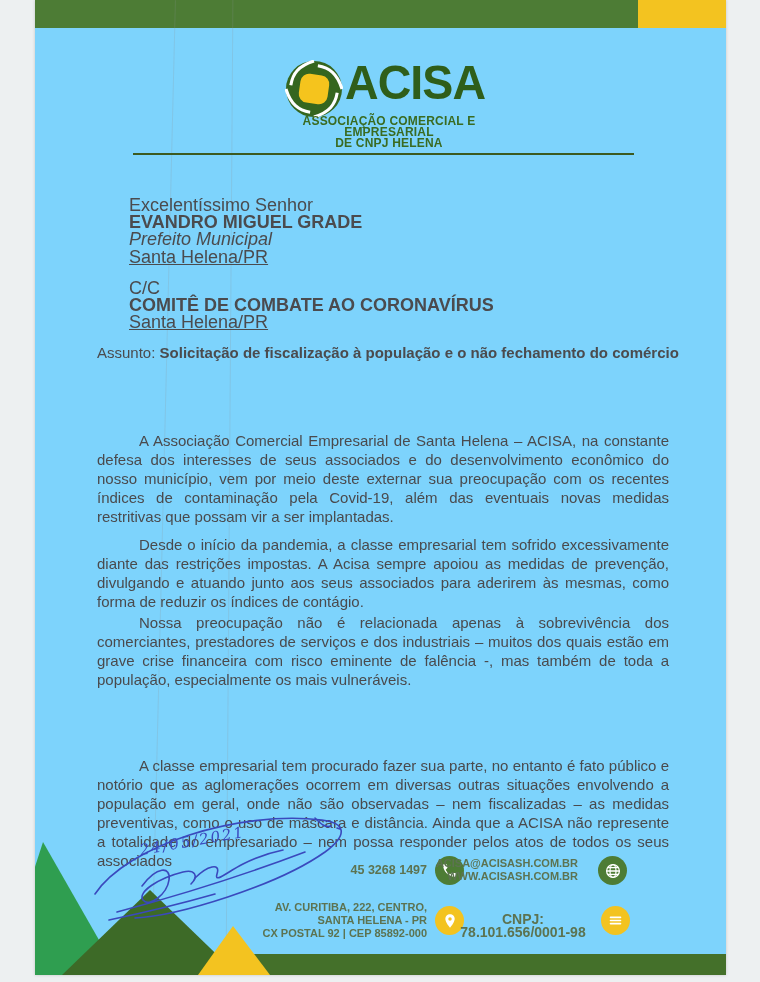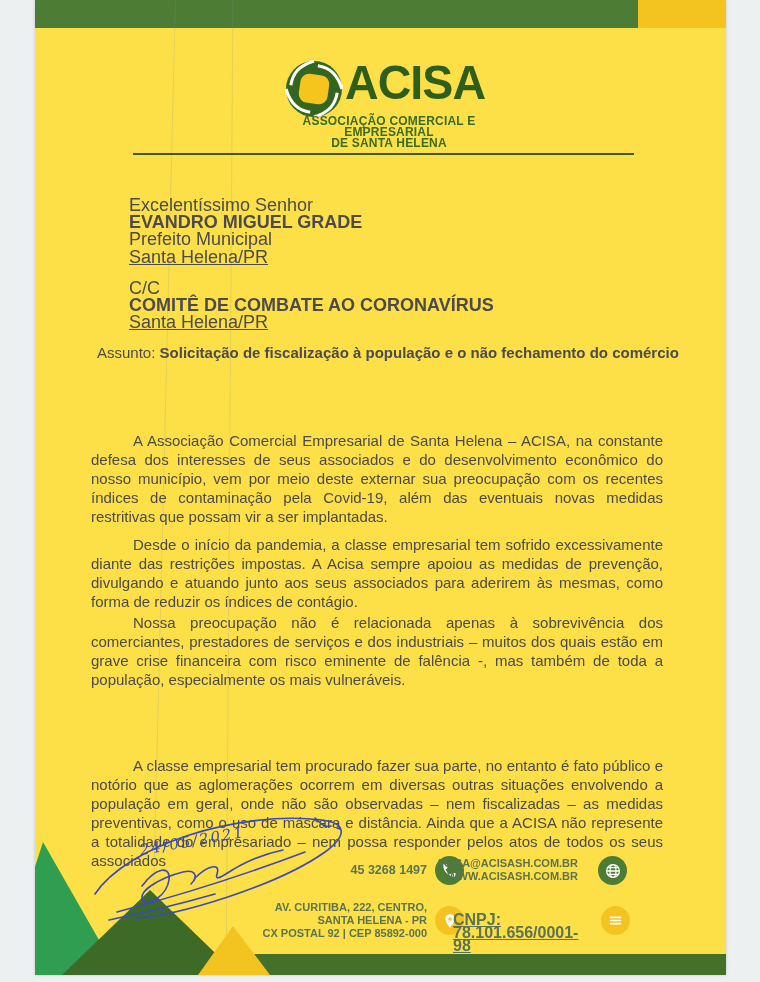--- a/index.html
+++ b/index.html
@@ -4,21 +4,21 @@
 <style>
   html,body{margin:0;padding:0;}
   body{
     width:760px;height:982px;position:relative;overflow:hidden;
     background:#edf0f1;
     font-family:"Liberation Sans", sans-serif;
     -webkit-font-smoothing:antialiased;
   }
   .paper{
     position:absolute;left:35px;top:0;width:691px;height:975px;
-    background:#fde047;
+    background:#7dd3fc;
     box-shadow:0 0 3px rgba(0,0,0,0.18);
     overflow:hidden;
   }
   
   .topbar-green{position:absolute;left:0;top:0;width:603px;height:28px;background:#4d7c35;}
   .topbar-yellow{position:absolute;left:603px;top:0;width:88px;height:28px;background:#f3c320;}
 
   
   .logo{position:absolute;left:248px;top:56px;width:220px;height:84px;}
   .logo-icon{position:absolute;left:2px;top:4px;width:58px;height:58px;}
@@ -34,45 +34,45 @@
   .head-rule{position:absolute;left:98px;top:153px;width:501px;height:2px;background:#3c5a20;}
 
   .ref-row{
     position:absolute;left:53px;top:165px;width:580px;
     display:flex;justify-content:space-between;
     font-size:15px;color:#4b4b4e;
   }
 
   .recipient{position:absolute;left:62px;top:197px;font-size:18px;color:#4b4b4e;line-height:17.2px;margin-left:32px;}
   .recipient .b{font-weight:bold;}
-  .recipient .i{}
+  .recipient .i{font-style:italic;}
   .recipient .u{text-decoration:underline;}
   .recipient .gap{height:14px;}
 
   .subject{position:absolute;left:62px;top:344px;font-size:15px;color:#4b4b4e;}
   .subject b{font-weight:bold;}
 
   .para{
-    position:absolute;left:56px;width:572px;
+    position:absolute;left:62px;width:572px;
     font-size:15px;line-height:19px;color:#4a4a4d;
     text-align:justify;text-indent:42px;margin-top:24px;
   }
   #p1{top:407px;} #p2{top:511px;} #p3{top:589px;} #p4{top:665px;} #p5{top:732px;}
 
   
   .crease{position:absolute;top:0;width:1px;height:975px;background:#8d9499;opacity:0.22;}
   .crease1{left:128px;transform:rotate(1.4deg);}
   .crease2{left:194px;transform:rotate(0.4deg);}
 
   
   .ftxt{color:#5c7351;font-weight:bold;line-height:13px;}
   .phone-num{position:absolute;left:250px;top:864px;width:142px;text-align:right;font-size:12.5px;}
   .email-blk{position:absolute;left:364px;top:857px;width:179px;text-align:right;font-size:11px;}
   .addr-blk{position:absolute;left:212px;top:901px;width:180px;text-align:right;font-size:11px;}
-  .cnpj-blk{position:absolute;left:418px;top:913px;width:140px;text-align:left;font-size:16px;text-decoration:underline;}
+  .cnpj-blk{position:absolute;left:418px;top:913px;width:140px;text-align:center;font-size:14px;}
   .cicon{position:absolute;width:29px;height:29px;border-radius:50%;display:flex;align-items:center;justify-content:center;}
   .cicon.green{background:#4d7c35;}
   .cicon.yellow{background:#f3c320;}
   .ic-phone{left:400px;top:856px;}
   .ic-globe{left:563px;top:856px;}
   .ic-pin{left:400px;top:906px;}
   .ic-list{left:566px;top:906px;}
 
   
   .bottombar{position:absolute;left:165px;top:954px;width:526px;height:21px;background:#44702a;}
@@ -103,21 +103,21 @@
         <path d="M30 1 C 14 6, 8 14, 6 26"></path>
         <path d="M59 30 C 54 14, 46 8, 34 6"></path>
         <path d="M30 59 C 46 54, 52 46, 54 34"></path>
         <path d="M1 30 C 6 46, 14 52, 26 54"></path>
       </g>
       <rect x="15" y="15" width="30" height="30" rx="9" fill="#f5c41d" transform="rotate(8 30 30)"></rect>
     </svg>
     <div class="logo-word">ACISA</div>
     <div class="logo-sub">
       <div>ASSOCIAÇÃO COMERCIAL E EMPRESARIAL</div>
-      <div>DE SANTA HELENA</div>
+      <div>DE CNPJ HELENA</div>
     </div>
   </div>
   <div class="head-rule"></div>
 
 
   <div class="recipient">
     <div>Excelentíssimo Senhor</div>
     <div class="b">EVANDRO MIGUEL GRADE</div>
     <div class="i">Prefeito Municipal</div>
     <div class="u">Santa Helena/PR</div>

